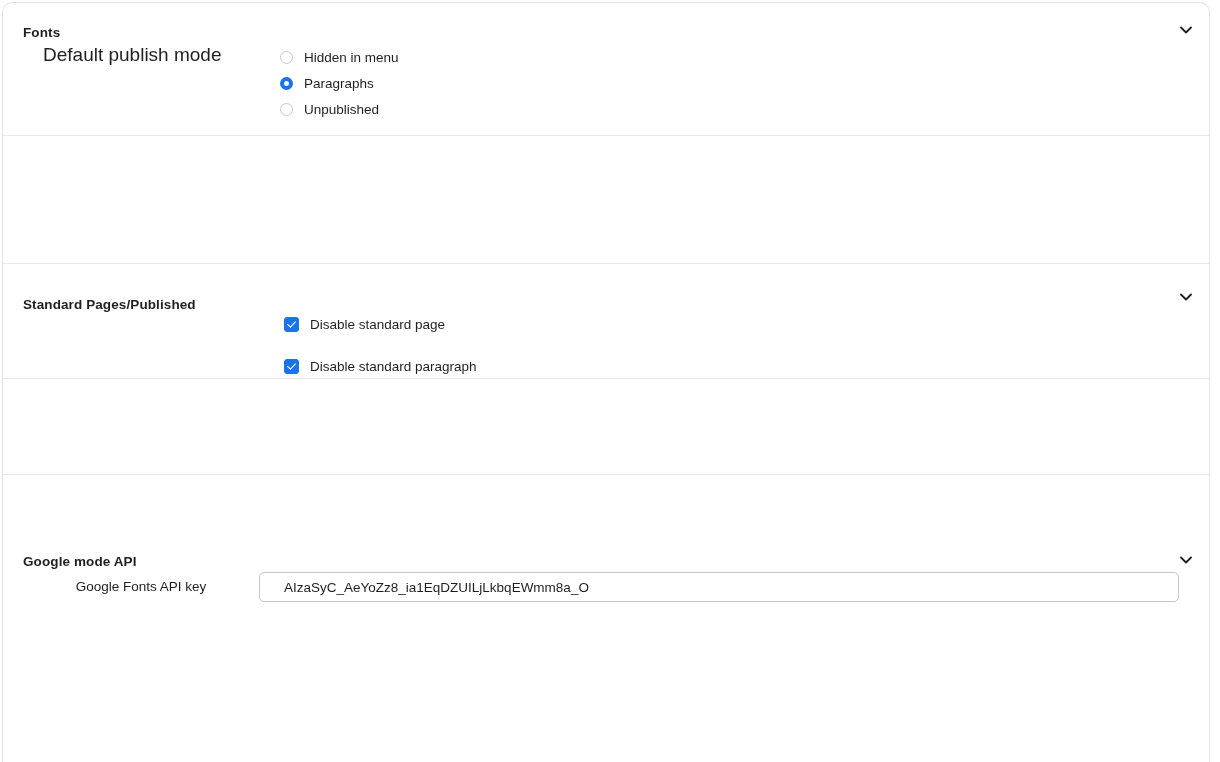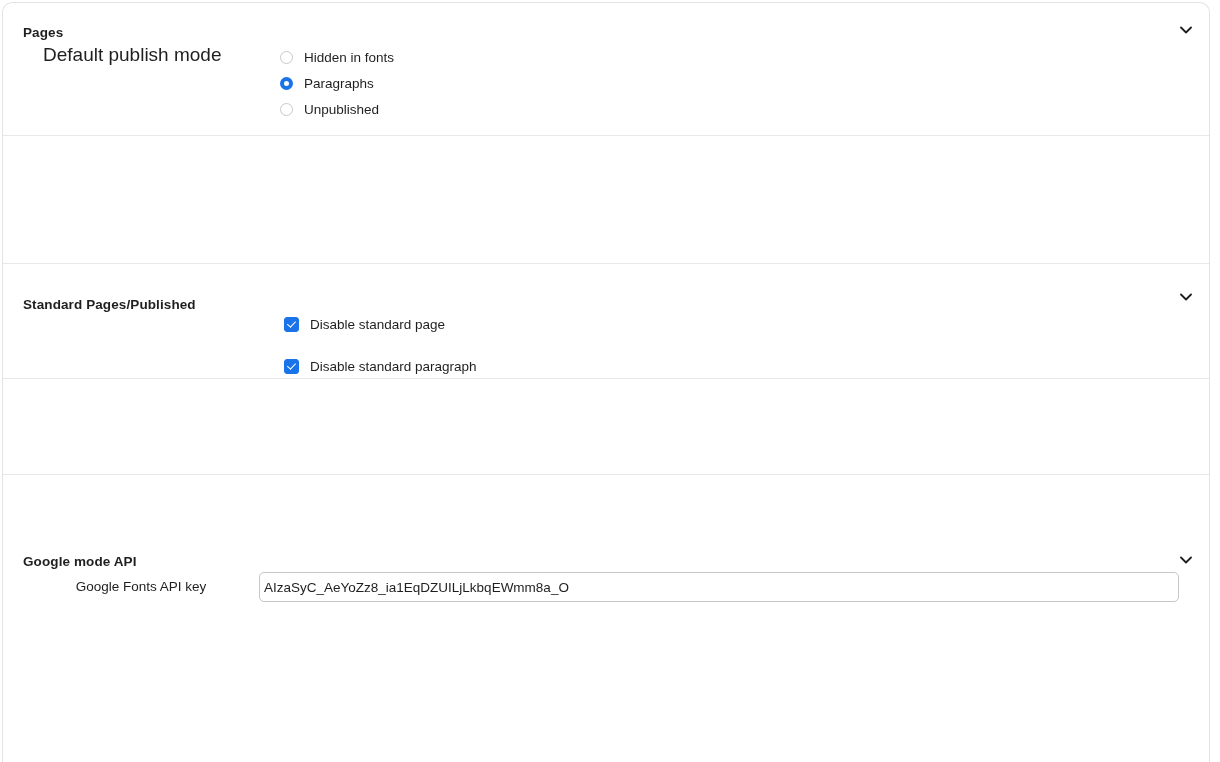--- a/index.html
+++ b/index.html
@@ -150,21 +150,21 @@
   .text-input {
     box-sizing: border-box;
     width: 920px;
     height: 30px;
     border: 1px solid #c4c7c5;
     border-radius: 5px;
     background: #fff;
     font-family: "Liberation Sans", sans-serif;
     font-size: 13.5px;
     color: #1f1f1f;
-    padding: 0 4px;
+    padding: 0 24px;
     line-height: 28px;
     outline: none;
   }
   .text-input::placeholder { color: #70757a; }
 
   
   .sec-gfonts { height: 115px; }
   .sec-gfonts .section-title { position: absolute; left: 20px; top: 290px; }
   .gfonts-row { position: absolute; left: 0; top: 308px; width: 100%; }
 
@@ -180,27 +180,27 @@
 <body>
 
 <div class="settings-card">
 
   <div class="section sec-page">
     <div class="section-chevron">
       <svg width="12" height="8" viewBox="0 0 12 8">
           <path d="M1 1.5 L6 6.5 L11 1.5" stroke="#1f1f1f" stroke-width="1.8" fill="none" stroke-linecap="round" stroke-linejoin="round"></path>
         </svg>
     </div>
-    <div class="section-title">Pages</div>
+    <div class="section-title">Fonts</div>
     <div class="row-label radio-label">Default publish mode</div>
 
     <div class="radio-group">
       <div class="radio-item">
         <span class="radio-outer"></span>
-        <span class="radio-text">Hidden in fonts</span>
+        <span class="radio-text">Hidden in menu</span>
       </div>
       <div class="radio-item">
         <span class="radio-outer checked"></span>
         <span class="radio-text">Paragraphs</span>
       </div>
       <div class="radio-item">
         <span class="radio-outer"></span>
         <span class="radio-text">Unpublished</span>
       </div>
     </div>

